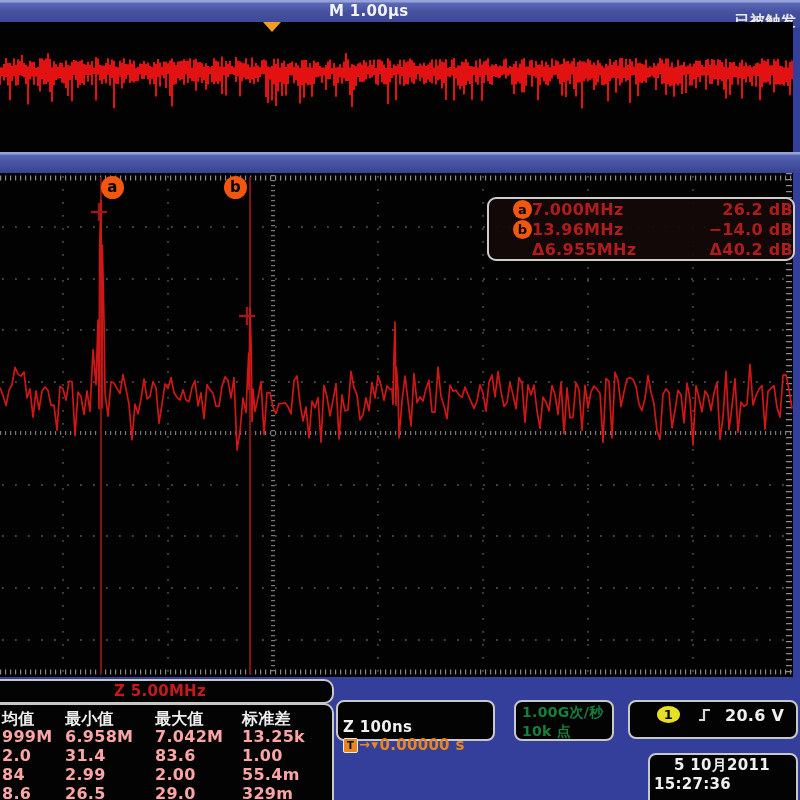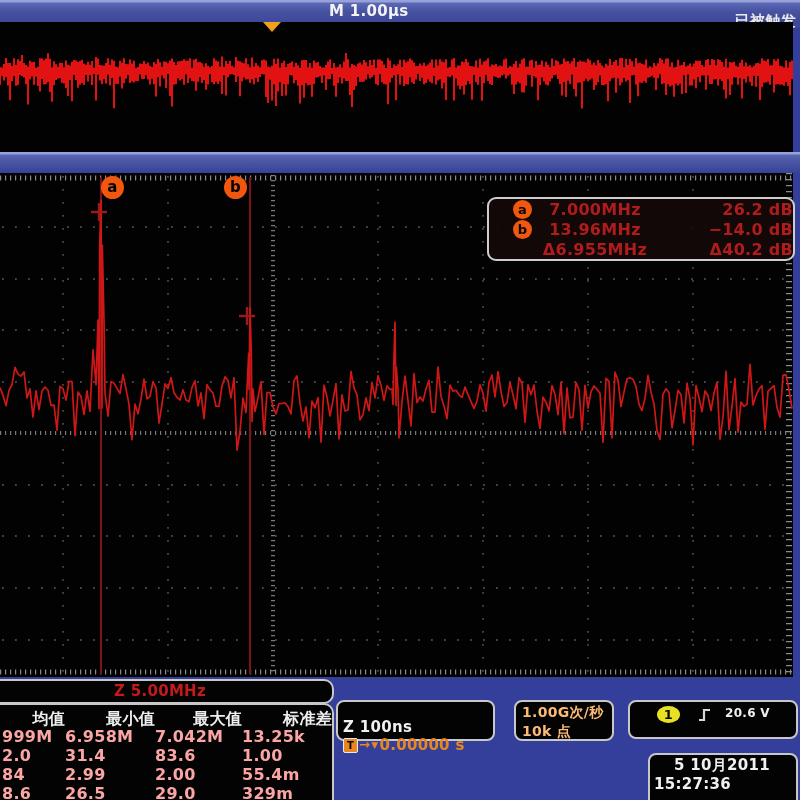--- a/index.html
+++ b/index.html
@@ -44,54 +44,54 @@
     display:flex;flex-direction:column;justify-content:center;
     color:#b01c1c;font-size:16px;
   }
   .ro-row{display:flex;align-items:center;height:20px;}
   .ro-badge{
     width:19px;height:19px;margin-left:24px;border-radius:50%;
     background:#f2570f;color:#060606;font-size:13px;line-height:19px;text-align:center;
     flex:none;
   }
   .ro-badge.empty{background:transparent;}
-  .ro-freq{width:126px;text-align:center;flex:none;}
+  .ro-freq{width:126px;text-align:left;flex:none;}
   .ro-db{flex:1;text-align:right;}
   
   .blackbox{position:absolute;background:#030303;border:2px solid #c8c8c8;box-sizing:border-box;}
   #zbox{
     left:-14px;top:679px;width:348px;height:25px;border-radius:10px;
     color:#c41a1a;font-size:15px;text-align:center;line-height:20px;
   }
   #meas-table{
     left:-14px;top:703px;width:348px;height:120px;border-radius:0 10px 0 0;
     padding:3px 0 0 14px;
   }
   #meas-grid{display:grid;grid-template-columns:63px 90px 87px 90px;grid-auto-rows:19px;}
-  #meas-grid .hdr{color:#efefef;font-size:16px;line-height:21px;height:21px;text-align:right;}
+  #meas-grid .hdr{color:#efefef;font-size:16px;line-height:21px;height:21px;}
   #meas-grid .val{color:#fca5a5;font-size:16px;line-height:19px;}
   #hbox{left:336px;top:700px;width:159px;height:41px;border-radius:8px;padding:16px 0 0 5px;}
   #hzoom{color:#f0f0f0;font-size:15px;line-height:18px;}
   #hpos{display:flex;align-items:center;color:#e8871e;font-size:15px;line-height:18px;}
   #t-icon{
     width:13px;height:13px;background:#e8871e;border:1px solid #e8e8e8;border-radius:2px;
     color:#090909;font-size:10px;line-height:13px;text-align:center;margin-right:1px;flex:none;
   }
   #t-arrow{font-size:13px;}
   #t-tri{font-size:9px;margin:0 1px;}
   #ratebox{left:514px;top:700px;width:100px;height:41px;border-radius:8px;
-    padding:1px 0 0 6px;color:#fdba74;font-size:14px;line-height:19px;}
+    padding:1px 0 0 6px;color:#15803d;font-size:14px;line-height:19px;}
   #trigbox{left:628px;top:700px;width:170px;height:39px;border-radius:8px;
     display:flex;align-items:flex-start;padding:4px 0 0 27px;}
   #ch-badge{
     width:23px;height:17px;border-radius:50%;background:#e8e123;
     color:#090909;font-size:13px;line-height:17px;text-align:center;flex:none;
   }
   #slope-icon{margin:1px 0 0 17px;flex:none;}
-  #trig-level{margin-left:13px;color:#f0f0f0;font-size:12px;}
+  #trig-level{margin-left:13px;color:#f0f0f0;font-size:16px;}
   #dtbox{left:648px;top:753px;width:150px;height:56px;border-radius:8px;
     color:#f0f0f0;font-size:15px;line-height:19px;padding-top:1px;}
   #date{padding-left:24px;}
   #time{padding-left:4px;}
 </style>
 </head>
 <body>
 
 <div id="screen">
 

